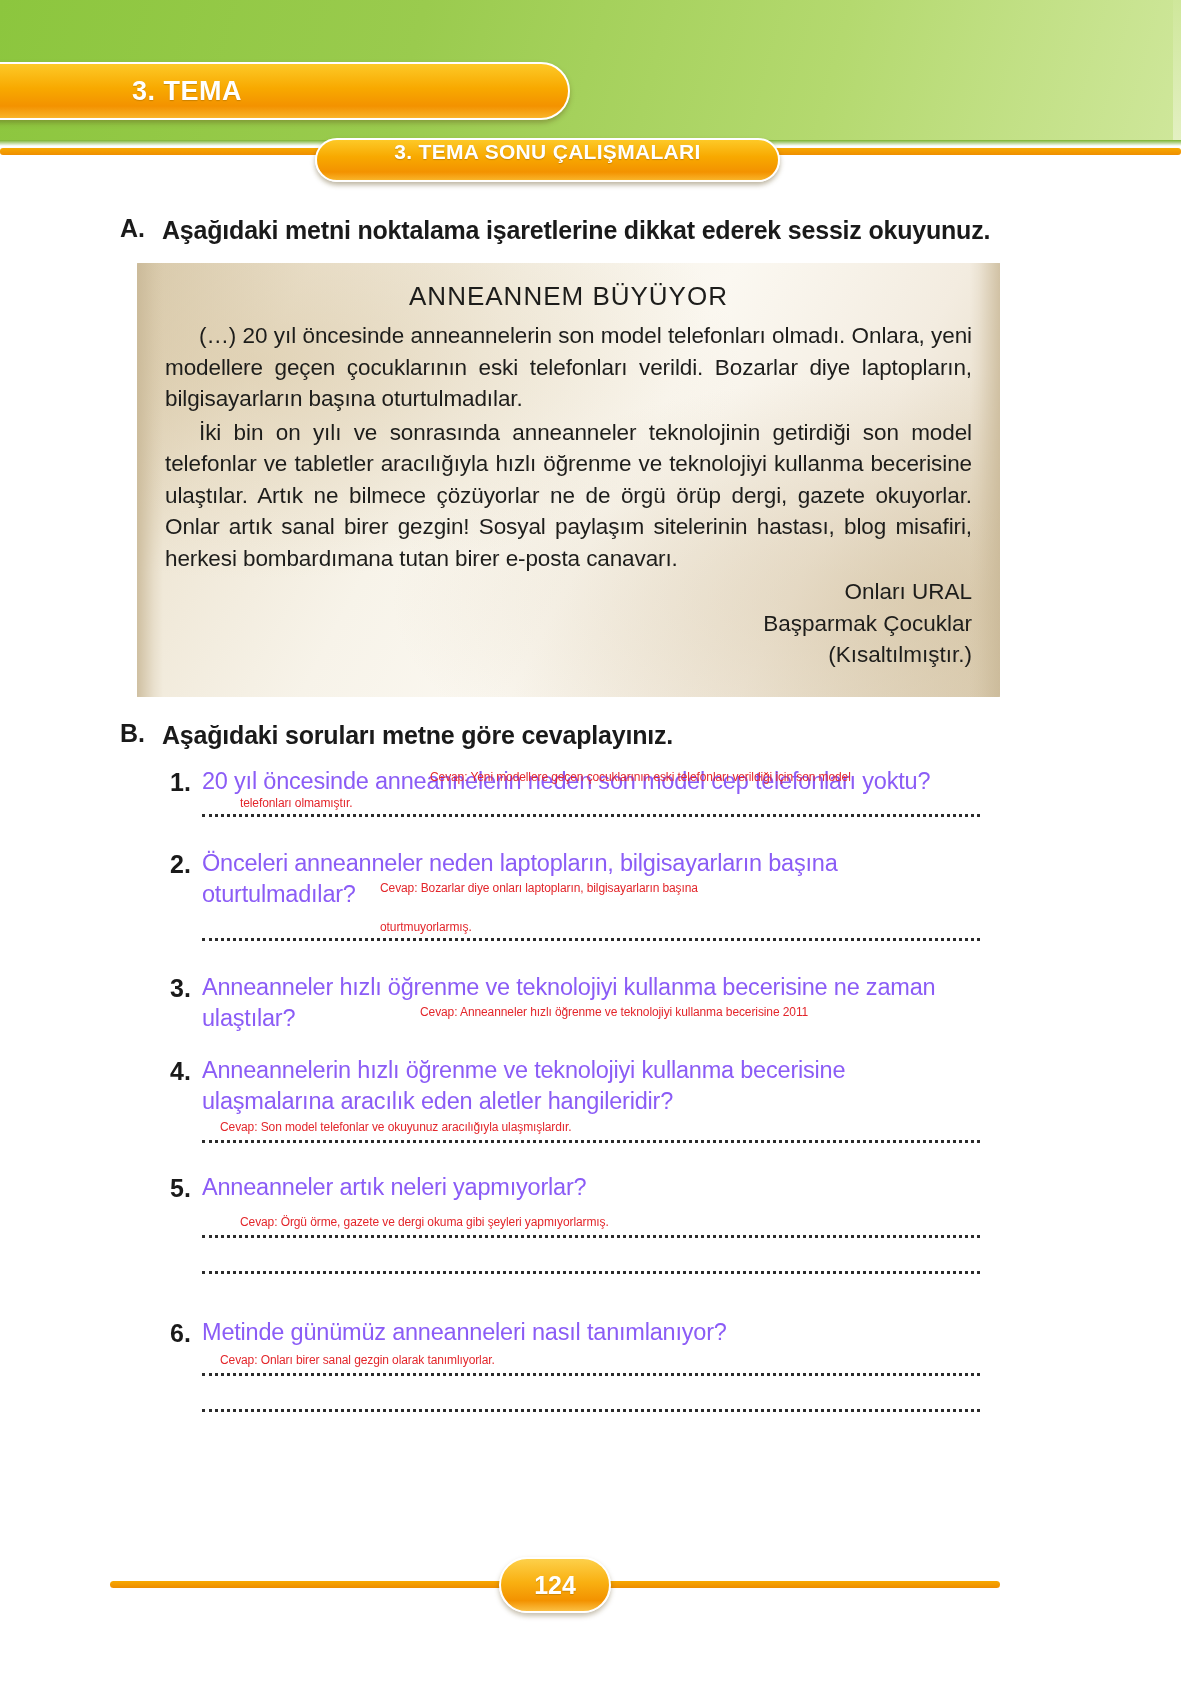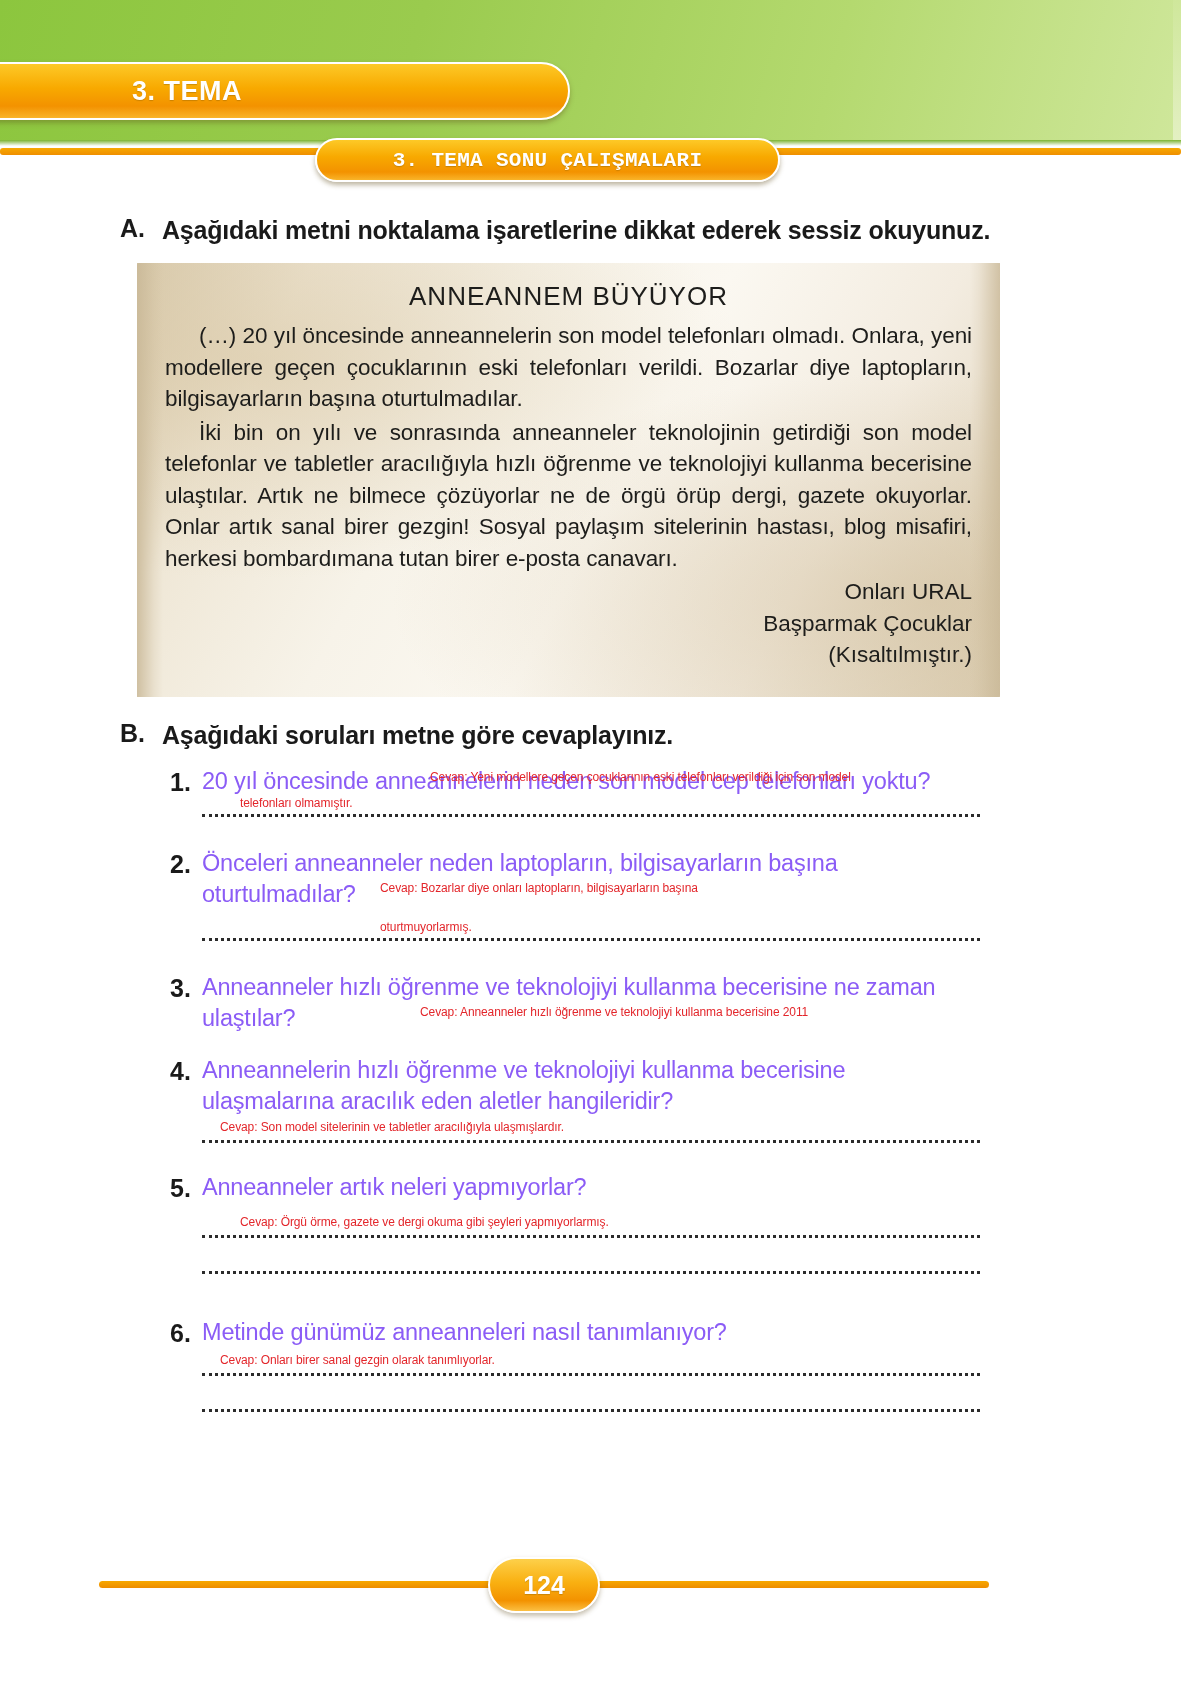--- a/index.html
+++ b/index.html
@@ -80,23 +80,21 @@
     left: 315px;
     top: 138px;
     width: 465px;
     height: 44px;
     border-radius: 22px;
     background: linear-gradient(180deg, #fdc927 0%, #f8a900 42%, #f39200 80%, #f9b429 100%);
     box-shadow: 0 3px 5px rgba(90,70,20,0.4);
     border: 2px solid #ffffff;
     box-sizing: border-box;
     display: flex;
-    align-items: center;
     justify-content: center;
-    font-family: Liberation Mono, monospace;
   }
   .tema-sonu-pill .pill-label {
     color: #ffffff;
     font-size: 21px;
     font-weight: bold;
     letter-spacing: 0.3px;
     text-shadow: 0 1px 1px rgba(150,100,0,0.45);
   }
 
   
@@ -232,21 +230,21 @@
   }
   .ans-over {
     position: absolute;
     left: 0;
     width: 100%;
   }
 
   
   .footer {
     position: absolute;
-    left: 4px;
+    left: 15px;
     top: 1545px;
     width: 1080px;
     height: 80px;
   }
   .foot-rule {
     position: absolute;
     top: 36px;
     height: 7px;
     background: linear-gradient(180deg, #f7a800, #ee8d00);
     border-radius: 4px;
@@ -353,21 +351,21 @@
         <div class="ans">Cevap: Anneanneler hızlı öğrenme ve teknolojiyi kullanma becerisine 2011</div>
       </div>
     </div>
 
     <div class="q-item" style="margin-top:26px;">
       <div class="q-head">
         <div class="q-num">4.</div>
         <div class="q-text">Anneannelerin hızlı öğrenme ve teknolojiyi kullanma becerisine ulaşmalarına aracılık eden aletler hangileridir?</div>
       </div>
       <div class="ans-row" style="height:26px; margin-left:32px; width:778px; margin-top:4px;">
-        <div class="ans ans-over" style="top:0; left:18px;">Cevap: Son model sitelerinin ve tabletler aracılığıyla ulaşmışlardır.</div>
+        <div class="ans ans-over" style="top:0; left:18px;">Cevap: Son model telefonlar ve okuyunuz aracılığıyla ulaşmışlardır.</div>
         <div class="dotline" style="position:absolute; top:20px;"></div>
       </div>
     </div>
 
     <div class="q-item" style="margin-top:26px;">
       <div class="q-head">
         <div class="q-num">5.</div>
         <div class="q-text">Anneanneler artık neleri yapmıyorlar?</div>
       </div>
       <div class="ans-row" style="height:26px; margin-left:32px; width:778px; margin-top:10px;">

